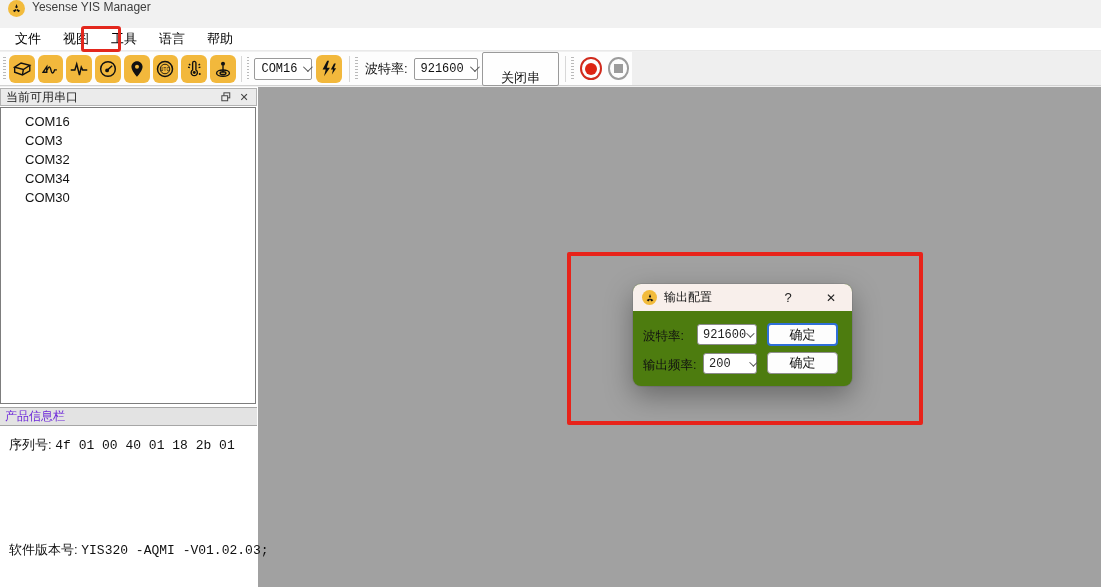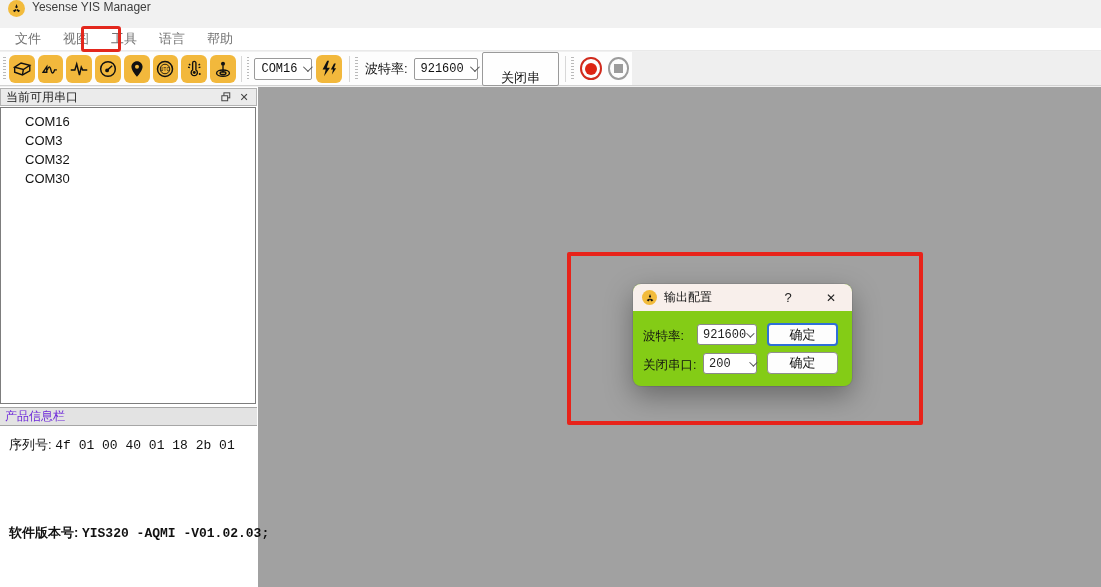--- a/index.html
+++ b/index.html
@@ -8,21 +8,21 @@
     position:relative;width:1101px;height:587px;overflow:hidden;
     font-family:"Liberation Sans","DejaVu Sans",sans-serif;
     background:#f0f0f0;color:#222;
   }
   
   .titlebar{position:absolute;left:0;top:0;width:1101px;height:28px;background:#f1f1f1;display:flex;align-items:flex-start;padding-left:8px;}
   .logo{width:17px;height:17px;border-radius:50%;background:#f2bb3c;display:flex;align-items:center;justify-content:center;flex:0 0 auto;}
   .titlebar .title{margin-left:7px;font-size:12px;color:#3d3d3d;}
   
   .menubar{position:absolute;left:0;top:28px;width:1101px;height:23px;background:#ffffff;border-bottom:1px solid #e9e9e9;display:flex;align-items:center;padding-left:4px;}
-  .menu-item{font-size:13px;color:#737373;padding:2px 11px;cursor:default;}
+  .menu-item{font-size:13px;color:#000000;padding:2px 11px;cursor:default;}
   .menu-highlight{position:absolute;left:81px;top:-2px;width:40px;height:26px;border:3px solid #e3271d;border-radius:3px;pointer-events:none;}
   
   .toolbar{position:absolute;left:0;top:52px;width:1101px;height:34px;background:#efefef;border-bottom:1px solid #d2d2d2;}
   .toolbar-white{position:absolute;left:0;top:0;width:632px;height:33px;background:#fdfdfd;display:flex;align-items:center;}
   .grip{width:3px;height:24px;margin:0 3px 0 3px;background-image:repeating-linear-gradient(180deg,#b9b9b9 0 1px,transparent 1px 3px);}
   .tsep{width:1px;height:26px;background:#d8d8d8;margin:0 2px;}
   .tool-btn{width:28px;height:28px;border-radius:6px;background:#f2b83c;display:flex;align-items:center;justify-content:center;margin-right:3px;border:none;padding:0;cursor:pointer;}
   .tool-btn svg{display:block;}
   .combo{height:22px;background:#fff;border:1px solid #999;border-radius:2px;display:flex;align-items:center;padding:0 4px 0 6px;font-size:12px;font-family:"Liberation Mono","DejaVu Sans Mono",monospace;color:#111;cursor:pointer;}
   .combo .chev{margin-left:auto;padding-left:6px;}
@@ -39,26 +39,26 @@
   .dock{position:absolute;left:0;top:87px;width:258px;height:500px;background:#ffffff;}
   .dock-header{position:absolute;left:0;top:1px;width:257px;height:18px;background:#ebebeb;border:1px solid #b3b3b3;display:flex;align-items:center;padding:0 3px 0 5px;font-size:12px;color:#222;}
   .dock-header .hsp{flex:1;}
   .dock-hbtn{width:18px;height:15px;display:flex;align-items:center;justify-content:center;background:transparent;border:none;padding:0;cursor:pointer;color:#444;font-size:11px;}
   .port-list{position:absolute;left:0;top:20px;width:256px;height:297px;border:1px solid #7d7d7d;background:#fff;padding-top:4px;overflow:hidden;}
   .port-item{font-size:13px;color:#141414;line-height:19px;padding-left:24px;cursor:default;}
   .info-header{position:absolute;left:0;top:320px;width:257px;height:19px;background:#e3e3e3;border-top:1px solid #a6a6a6;border-bottom:1px solid #a6a6a6;font-size:12px;color:#6d28d9;display:flex;align-items:center;padding-left:5px;}
   .info-row{position:absolute;left:9px;white-space:nowrap;font-size:13px;color:#111;}
   .info-row .mono{font-family:"Liberation Mono","DejaVu Sans Mono",monospace;font-size:13px;}
   .row-serial{top:349px;}
-  .row-version{top:437px;font-weight:bold;}
+  .row-version{top:454px;}
   
   .anno-rect{position:absolute;border:4px solid #e8231a;border-radius:2px;pointer-events:none;}
   .anno-dialog{left:567px;top:252px;width:356px;height:173px;}
   
-  .dialog{position:absolute;left:633px;top:284px;width:219px;height:102px;background:#84cc16;border-radius:8px;box-shadow:0 10px 28px rgba(0,0,0,0.35),0 0 0 1px rgba(0,0,0,0.08);}
+  .dialog{position:absolute;left:633px;top:284px;width:219px;height:102px;background:#4d7c0f;border-radius:8px;box-shadow:0 10px 28px rgba(0,0,0,0.35),0 0 0 1px rgba(0,0,0,0.08);}
   .dialog-titlebar{position:absolute;left:0;top:0;width:219px;height:27px;background:#f8efeb;border-radius:8px 8px 0 0;display:flex;align-items:center;padding:0 9px;}
   .dialog-title{font-size:12px;color:#141414;margin-left:7px;}
   .dlg-logo{width:15px;height:15px;border-radius:50%;background:#f2bb3c;display:flex;align-items:center;justify-content:center;flex:0 0 auto;}
   .dlg-help{position:absolute;left:143px;top:0;width:24px;height:27px;border:none;background:transparent;font-size:13px;color:#222;cursor:pointer;}
   .dlg-close{position:absolute;left:184px;top:0;width:28px;height:27px;border:none;background:transparent;font-size:12px;color:#222;cursor:pointer;}
   .dlg-row-label{position:absolute;left:10px;font-size:12.5px;color:#111;white-space:nowrap;}
   .dlg-combo{position:absolute;height:21px;background:#fff;border:1px solid #8a8a8a;border-radius:3px;display:flex;align-items:center;padding:0 4px 0 5px;font-size:12px;font-family:"Liberation Mono","DejaVu Sans Mono",monospace;cursor:pointer;}
   .dlg-combo .chev i{width:6px;height:6px;}
   .dlg-btn{position:absolute;left:134px;width:71px;background:#fdfdfd;border-radius:4px;font-size:13px;color:#111;cursor:pointer;font-family:inherit;padding:0;}
   .dlg-btn.primary{height:23px;border:2px solid #2f6fd8;}
@@ -193,20 +193,21 @@
           <rect x="3.5" y="1" width="7" height="6"></rect>
             <rect x="1" y="4.5" width="7" height="6" fill="#ebebeb"></rect>
         </svg>
       </button>
       <button class="dock-hbtn">✕</button>
     </div>
     <div class="port-list">
       <div class="port-item">COM16</div>
       <div class="port-item">COM3</div>
       <div class="port-item">COM32</div>
+      <div class="port-item">COM34</div>
       <div class="port-item">COM30</div>
     </div>
     <div class="info-header">产品信息栏</div>
     <div class="info-row row-serial">
       <span>序列号:</span>
       <span class="mono">4f 01 00 40 01 18 2b 01</span>
     </div>
     <div class="info-row row-version">
       <span>软件版本号:</span>
       <span class="mono">YIS320 -AQMI -V01.02.03;</span>
@@ -227,21 +228,21 @@
     <button class="dlg-help">?</button>
     <button class="dlg-close">✕</button>
 
     <span class="dlg-row-label" style="top:44px;">波特率:</span>
     <div class="dlg-combo" style="left:64px;top:40px;width:60px;">
       <span>921600</span>
       <span class="chev"><i></i></span>
     </div>
     <button class="dlg-btn primary" style="top:39px;">确定</button>
 
-    <span class="dlg-row-label" style="top:73px;">关闭串口:</span>
+    <span class="dlg-row-label" style="top:73px;">输出频率:</span>
     <div class="dlg-combo" style="left:70px;top:69px;width:54px;gap:18px;">
       <span>200</span>
       <span class="chev"><i></i></span>
     </div>
     <button class="dlg-btn normal" style="top:68px;">确定</button>
   </div>
 
 </div>
 
 </body></html>

